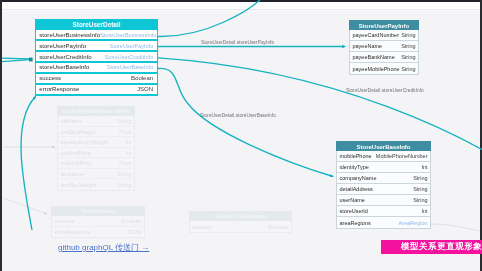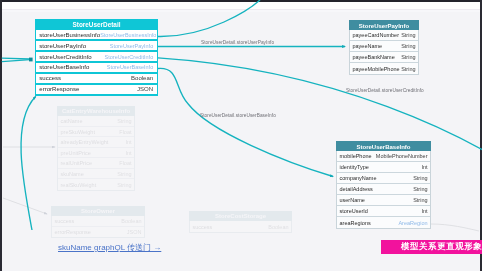--- a/index.html
+++ b/index.html
@@ -214,15 +214,15 @@
     <div class="row">
         <span class="fname">areaRegions</span>
         <span class="ftype link">AreaRegion</span>
       </div>
   </div>
 
   <div class="elabel" style="left:201px;top:39.5px;">StoreUserDetail.storeUserPayInfo</div>
   <div class="elabel" style="left:346px;top:87.5px;">StoreUserDetail.storeUserCreditInfo</div>
   <div class="elabel" style="left:200px;top:112.5px;">StoreUserDetail.storeUserBaseInfo</div>
 
-  <a class="gh-link" href="#">skuName graphQL 传送门 →</a>
+  <a class="gh-link" href="#">github graphQL 传送门 →</a>
   <div class="badge">模型关系更直观形象</div>
 </div>
 
 </body></html>

